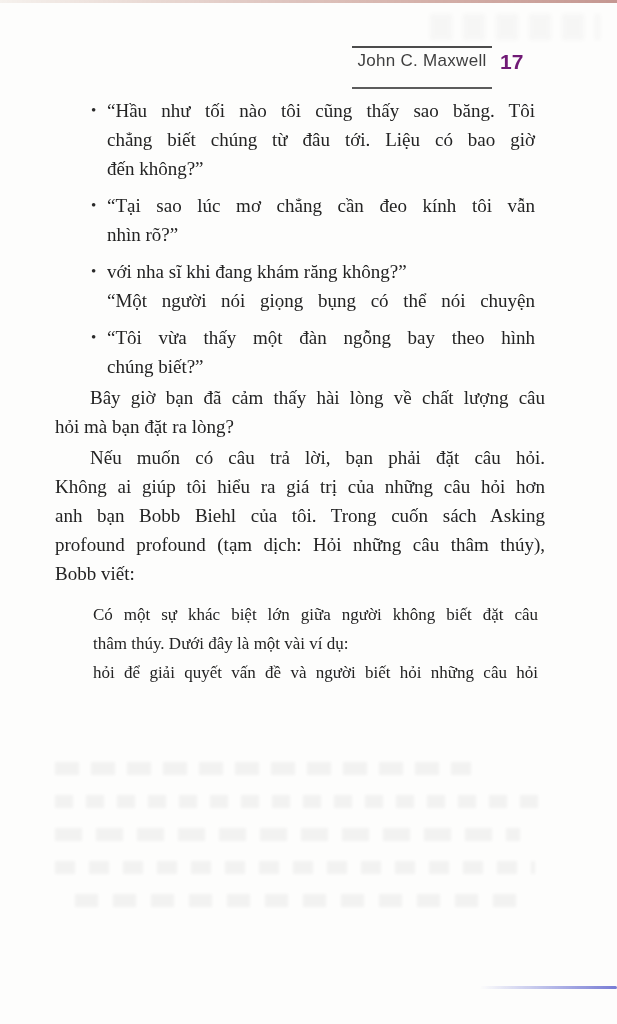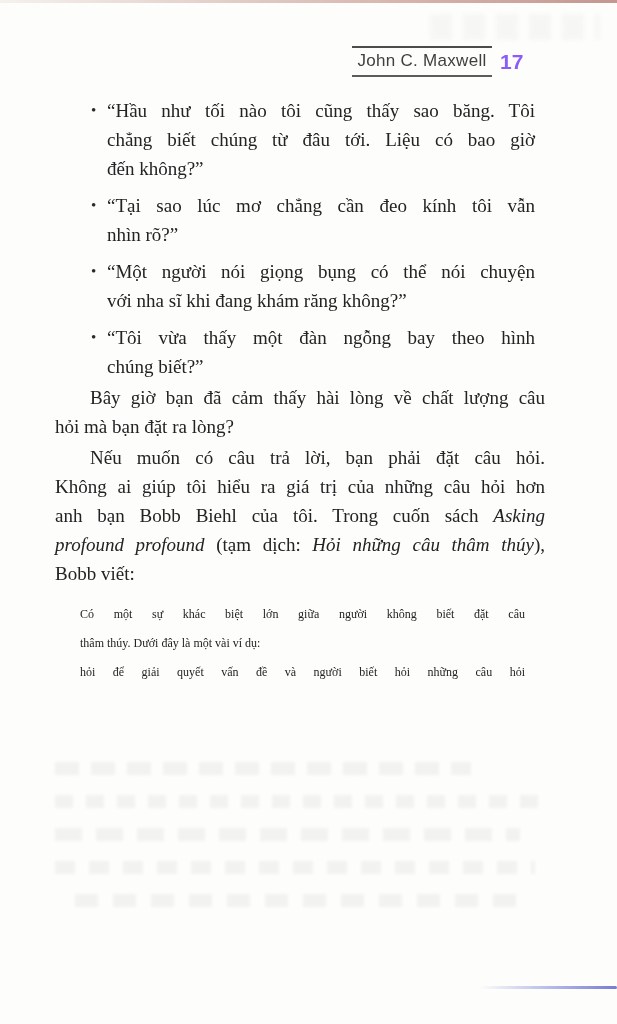--- a/index.html
+++ b/index.html
@@ -30,46 +30,46 @@
   }
   .bleed-header{
     position:absolute;top:14px;left:430px;width:170px;height:26px;
     opacity:0.035;filter:blur(2px);
     background:repeating-linear-gradient(90deg,#555 0 22px,transparent 22px 33px);
   }
   
   .runhead{
     position:absolute;top:46px;left:352px;width:140px;
     border-top:2px solid #4c4c4c;border-bottom:2px solid #5c5c5c;
-    padding:3px 0 4px;text-align:center;
+    padding:3px 0 16px;text-align:center;
     font-family:"Liberation Sans","DejaVu Sans",sans-serif;
     font-size:17px;color:#3f3f3f;letter-spacing:0.3px;
   }
   .pagenum{
     position:absolute;top:50px;left:500px;
     font-family:"Liberation Sans","DejaVu Sans",sans-serif;
-    font-size:21px;font-weight:bold;color:#8b5cf6;
+    font-size:21px;font-weight:bold;color:#701a75;
   }
   
   .content{
     position:absolute;left:55px;top:96px;width:490px;
     font-size:19px;line-height:29px;
   }
   .line{white-space:normal;}
   .j{text-align:justify;text-align-last:justify;}
   .bullet{position:relative;width:480px;padding-left:52px;box-sizing:border-box;margin-bottom:8px;}
   .bullet .dot{
     position:absolute;left:36px;top:0;
     font-size:15px;line-height:29px;color:#2a2a2a;
   }
   .para{margin-bottom:12px;}
   .para .indent{padding-left:35px;}
   .tight{margin-bottom:2px;}
-  .quoteblk{margin-left:25px;width:445px;font-size:12px;line-height:29px;margin-top:8px;}
-  .it{font-style:italic;}
+  .quoteblk{margin-left:38px;width:445px;font-size:17px;line-height:29px;margin-top:8px;}
+  .it{}
   
   .bleed{
     position:absolute;left:55px;top:762px;width:495px;
     opacity:0.055;filter:blur(1.8px);
   }
   .bleed .brow{height:13px;margin-bottom:20px;background:repeating-linear-gradient(90deg,#444 0 24px,transparent 24px 36px);}
   .bleed .brow:nth-child(2){width:98%;background:repeating-linear-gradient(90deg,#444 0 18px,transparent 18px 31px);}
   .bleed .brow:nth-child(3){width:94%;background:repeating-linear-gradient(90deg,#444 0 27px,transparent 27px 41px);}
   .bleed .brow:nth-child(4){width:97%;background:repeating-linear-gradient(90deg,#444 0 20px,transparent 20px 34px);}
   .bleed .brow:nth-child(5){width:90%;margin-left:4%;background:repeating-linear-gradient(90deg,#444 0 23px,transparent 23px 38px);}
@@ -94,22 +94,22 @@
   </div>
 
   <div class="bullet">
     <span class="dot">•</span>
     <div class="line j">“Tại sao lúc mơ chẳng cần đeo kính tôi vẫn</div>
     <div class="line">nhìn rõ?”</div>
   </div>
 
   <div class="bullet">
     <span class="dot">•</span>
+    <div class="line">với nha sĩ khi đang khám răng không?”</div>
     <div class="line j">“Một người nói giọng bụng có thể nói chuyện</div>
-    <div class="line">với nha sĩ khi đang khám răng không?”</div>
   </div>
 
   <div class="bullet tight">
     <span class="dot">•</span>
     <div class="line j">“Tôi vừa thấy một đàn ngỗng bay theo hình</div>
     <div class="line">chúng biết?”</div>
   </div>
 
   <div class="para tight">
     <div class="line j indent">Bây giờ bạn đã cảm thấy hài lòng về chất lượng câu</div>

